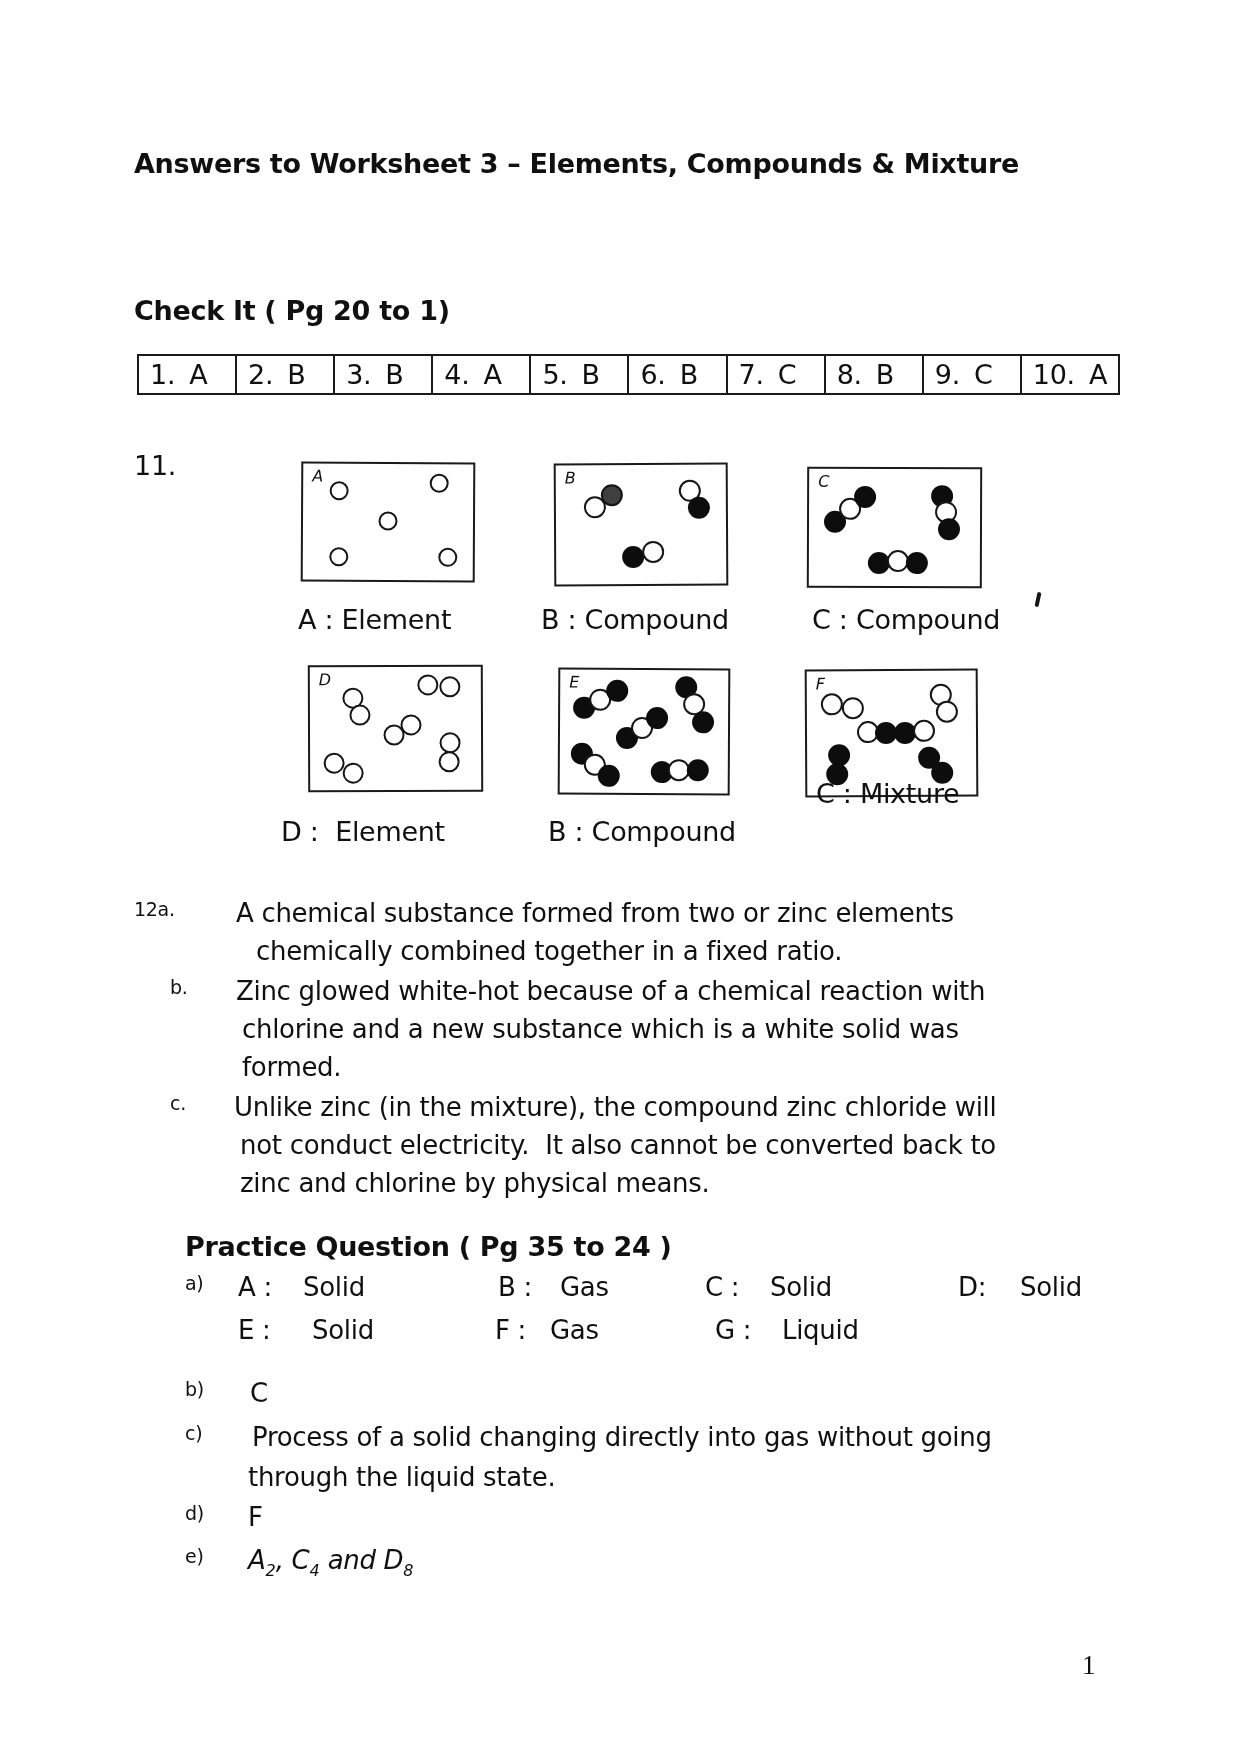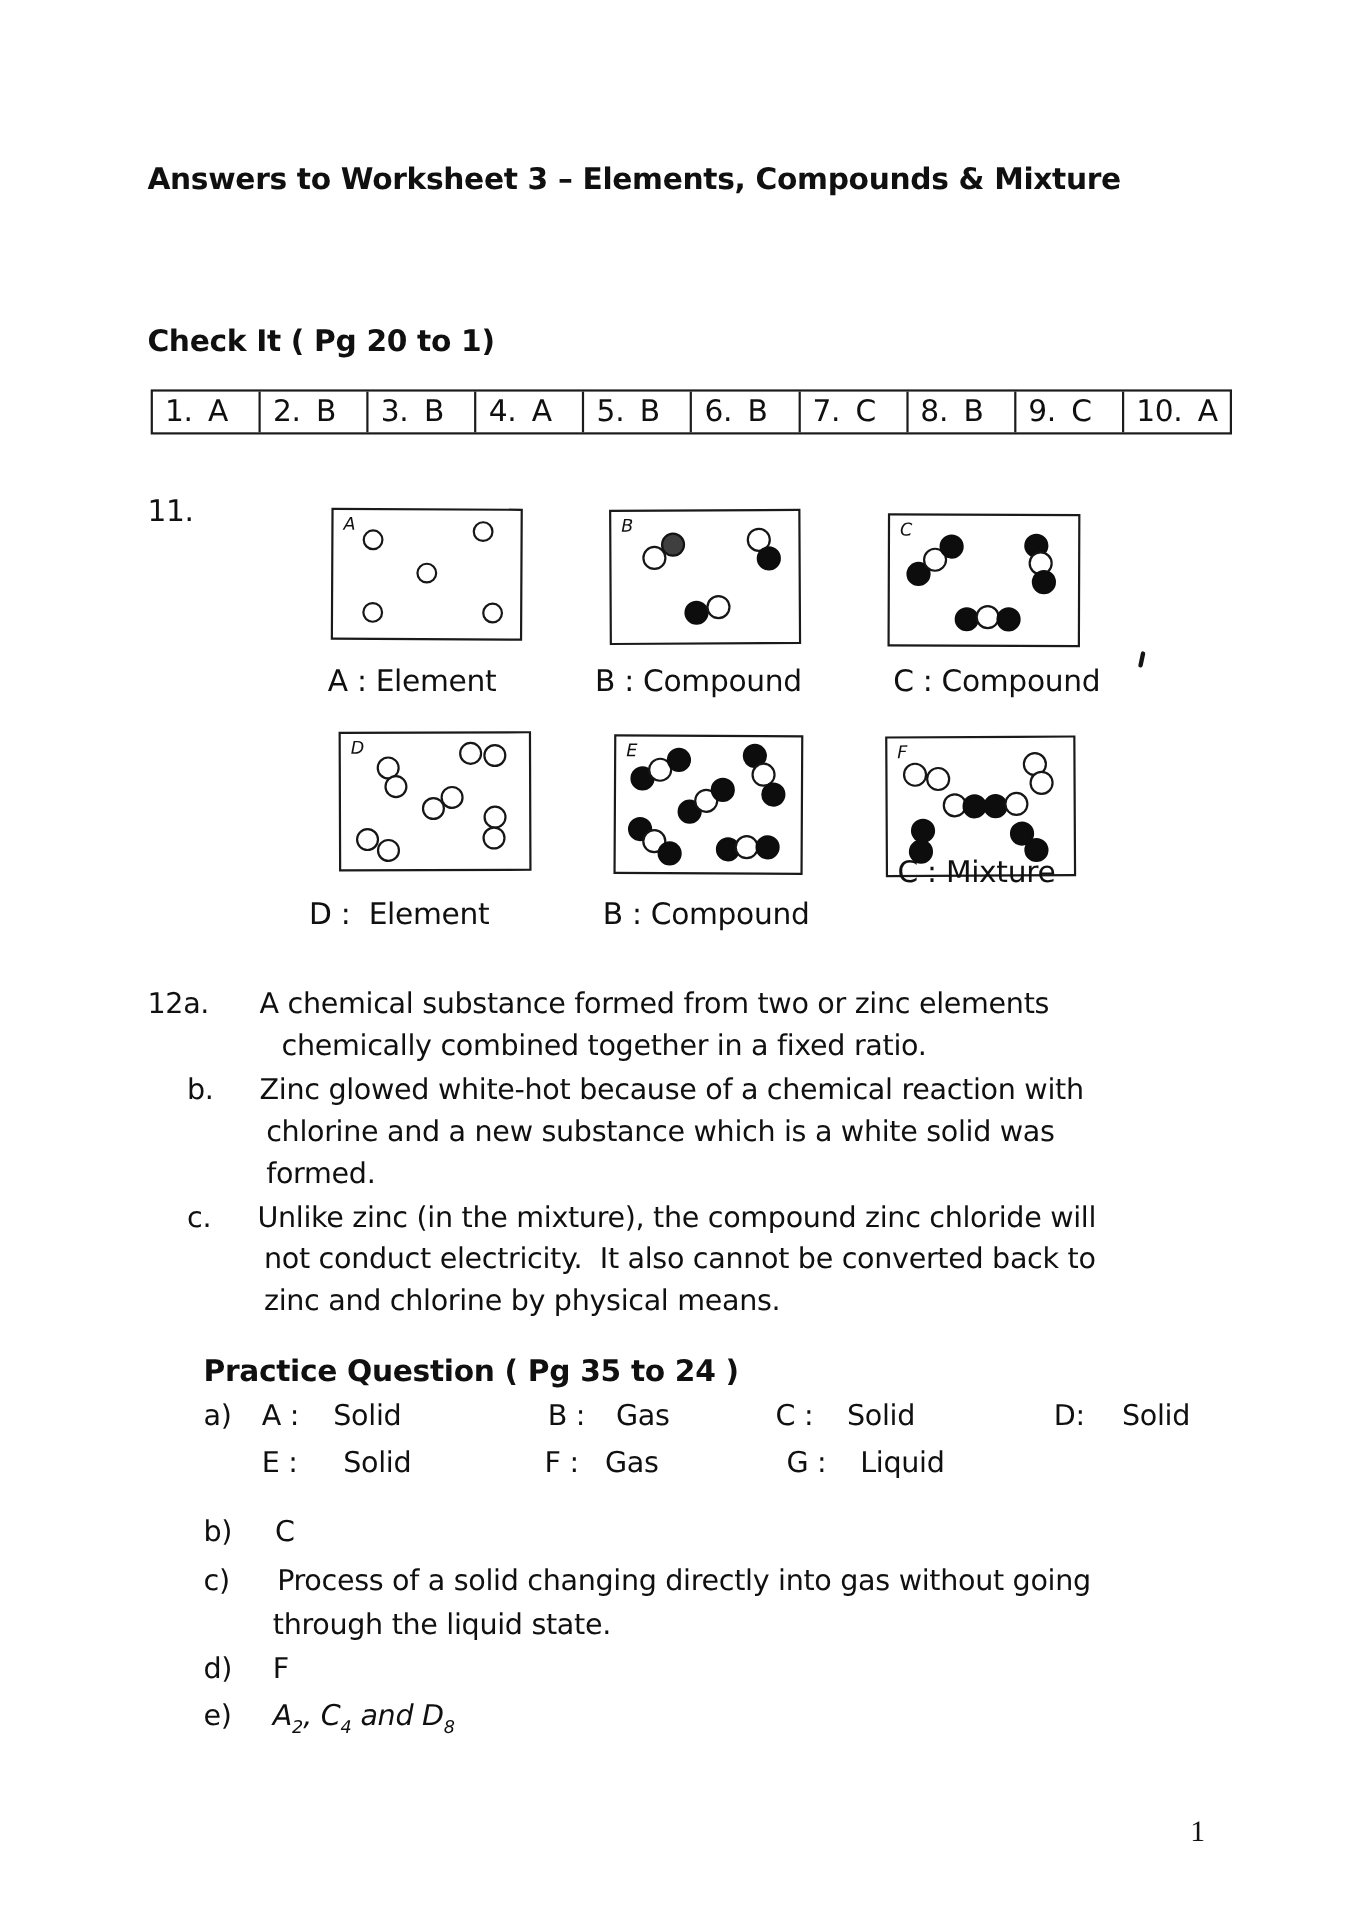--- a/index.html
+++ b/index.html
@@ -41,21 +41,21 @@
     position:absolute;border-radius:50%;box-sizing:border-box;
     transform:translate(-50%,-50%);
   }
   .particle.w{background:#fff;border:2.5px solid #161616;}
   .particle.b{background:#0d0d0d;border:2px solid #0d0d0d;}
   .particle.g{background:#3f3f3f;border:2.5px solid #141414;}
   .caption{position:absolute;font-size:27px;letter-spacing:-0.3px;white-space:pre;}
 
   
   .line{position:absolute;font-size:26px;letter-spacing:-0.3px;white-space:pre;}
-  .marker{position:absolute;font-size:26px;letter-spacing:-0.3px;white-space:pre;}
+  .marker{position:absolute;font-size:19px;letter-spacing:-0.3px;white-space:pre;}
   sub.small{font-size:16px;vertical-align:baseline;position:relative;top:7px;letter-spacing:0;}
 
   .stray{
     position:absolute;left:1036px;top:592px;width:4px;height:15px;
     background:#151515;border-radius:2px;transform:rotate(12deg);
   }
   .pagenum{
     position:absolute;left:1082px;top:1650px;
     font-family:"Liberation Serif",serif;font-size:27px;color:#111;
   }

